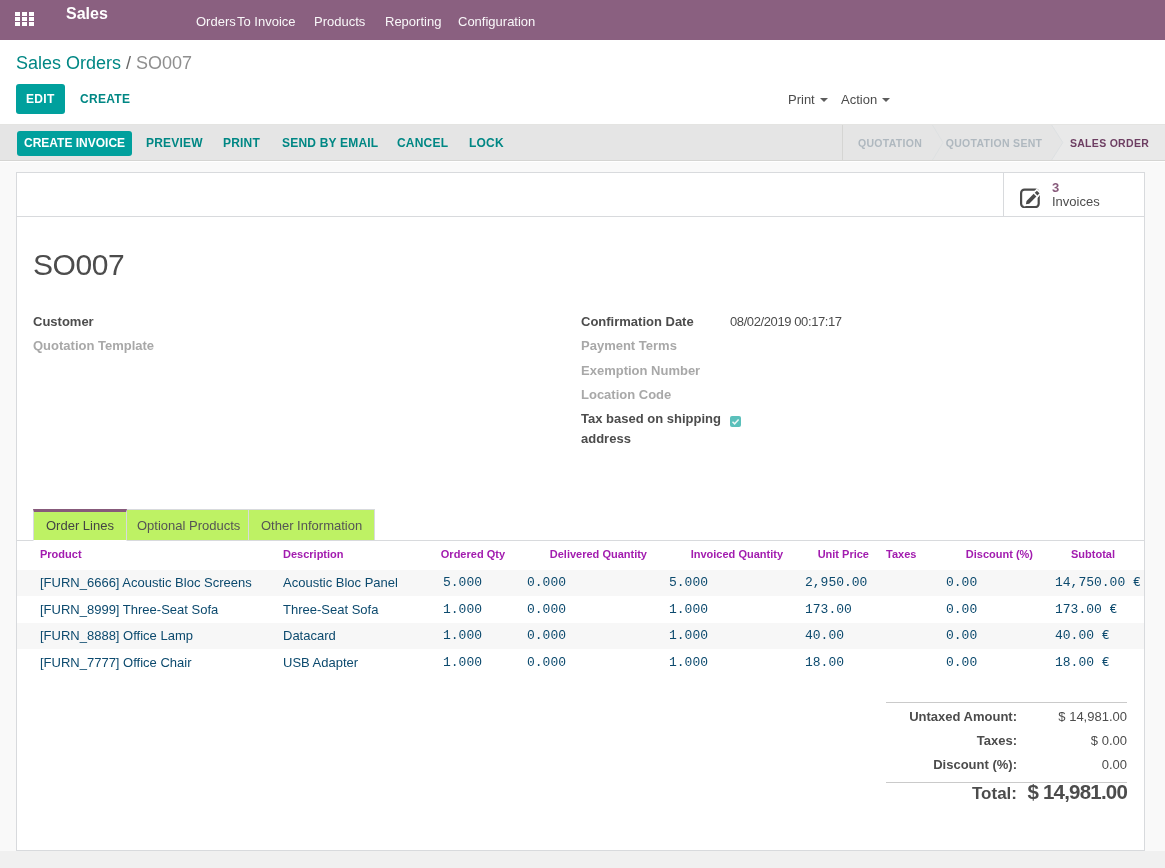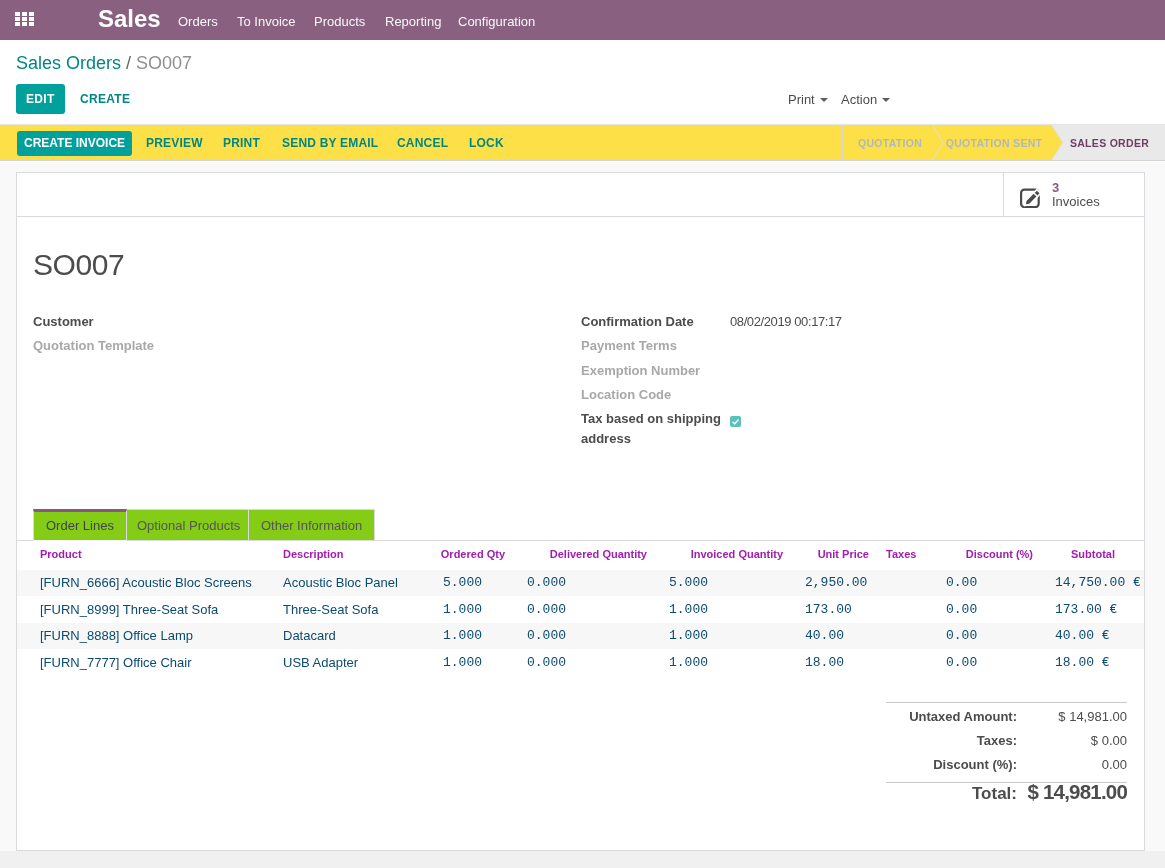--- a/index.html
+++ b/index.html
@@ -3,36 +3,36 @@
 <meta charset="utf-8">
 <style>
 * { box-sizing: border-box; margin:0; padding:0; }
 html,body { width:1165px; height:868px; overflow:hidden; }
 body { font-family:"Liberation Sans",sans-serif; color:#4c4c4c; background:#fff; font-size:13px; position:relative; }
 
 
 .navbar { position:absolute; left:0; top:0; width:1165px; height:40px; background:#8a6080; }
 .grid-icon { position:absolute; left:15px; top:12px; width:19px; height:14px; }
 .grid-icon i { position:absolute; width:5px; height:3.6px; background:#fff; }
-.brand { position:absolute; left:66px; top:5px; font-size:24px; font-weight:bold; color:#fff;margin-left:32px; }
+.brand { position:absolute; left:66px; top:5px; font-size:16px; font-weight:bold; color:#fff; }
 .nav-item { position:absolute; top:13.5px; font-size:13px; color:rgba(255,255,255,0.95); }
 
 
 .breadcrumb { position:absolute; left:16px; top:53px; font-size:18px; }
 .breadcrumb a { color:#008784; text-decoration:none; }
 .breadcrumb .sep { color:#666; } .breadcrumb .cur { color:#8f8f8f; }
 
 
 .btn-edit { position:absolute; left:16px; top:84px; height:30px; background:#00a09d; color:#fff; font-size:12px; font-weight:bold; border-radius:3px; padding:0 10px; line-height:30px; letter-spacing:0.3px; }
 .btn-create { position:absolute; left:80px; top:84px; height:30px; color:#008784; font-size:12px; font-weight:bold; line-height:30px; letter-spacing:0.3px; }
 .cpr { position:absolute; top:89.5px; font-size:13px; color:#4c4c4c; line-height:19.5px; }
 .caret { display:inline-block; width:0; height:0; border-left:4px solid transparent; border-right:4px solid transparent; border-top:4px solid #5c5c5c; margin-left:5px; vertical-align:2px; }
 
 
-.statusbar { position:absolute; left:0; top:124px; width:1165px; height:37px; background:#fde047; border-top:1px solid #e4e4e2; border-bottom:1px solid #d5d5d3; }
+.statusbar { position:absolute; left:0; top:124px; width:1165px; height:37px; background:#e5e5e5; border-top:1px solid #e4e4e2; border-bottom:1px solid #d5d5d3; }
 .sb-btn-primary { position:absolute; left:17px; top:6px; height:25px; line-height:25px; background:#00a09d; color:#fff; font-size:12px; font-weight:bold; border-radius:3px; padding:0 7px; }
 .sb-btn { position:absolute; top:6px; height:25px; line-height:25px; color:#008784; font-size:12px; font-weight:bold; letter-spacing:0.2px; }
 .stepper { position:absolute; right:0; top:0; height:35px; }
 
 
 .content { position:absolute; left:0; top:162px; width:1165px; height:689px; background:#f9f9f9; }
 .footerband { position:absolute; left:0; top:851px; width:1165px; height:17px; background:#f0f0f0; }
 .sheet { position:absolute; left:16px; top:172px; width:1129px; height:679px; background:#fff; border:1px solid #d8dadd; }
 
 
@@ -51,21 +51,21 @@
 .frow { display:flex; padding:0 0 4.8px 0; }
 .flabel { flex:0 0 150px; font-weight:bold; color:#4c4c4c; line-height:19.5px; }
 .flabel.empty { color:#a8a8a8; }
 .fval { flex:1; line-height:19.5px; }
 .fval a { color:#008784; text-decoration:none; }
 .checkbox { width:11px; height:11px; margin-top:7px; background:#5bc0bb; border-radius:2px; } .checkbox svg { display:block; }
 
 
 .notebook { position:absolute; left:0; top:336px; width:1127px; }
 .tabs { position:relative; height:32px; border-bottom:1px solid #d8dadd; }
-.tab { position:absolute; top:0; height:32px; line-height:31px; padding:0 12px; font-size:13px; color:#555; background:#84cc16; border:1px solid #d8dadd; }
+.tab { position:absolute; top:0; height:32px; line-height:31px; padding:0 12px; font-size:13px; color:#555; background:#bef264; border:1px solid #d8dadd; }
 .tab.active { border-top:3px solid #875a7b; line-height:28px; border-bottom:1px solid #fff; color:#444; z-index:2; }
 
 
 table.olist { border-collapse:collapse; table-layout:fixed; width:1127px; }
 table.olist th { font-weight:bold; color:#a21caf; text-align:left; padding:3.5px 7px 5.5px 7px; font-size:11px; white-space:nowrap; line-height:19.5px; }
 table.olist td { padding:3.5px 7px; font-size:13px; color:#0c4a6e; white-space:nowrap; line-height:19.5px; }
 table.olist th.num { text-align:right; padding-right:15px; padding-left:0; }
 table.olist td.num { text-align:left;font-family:Liberation Mono, monospace; }
 table.olist tbody tr:nth-child(odd) { background:#f7f7f7; }
 
@@ -87,21 +87,21 @@
       <i style="left:7px;top:0"></i>
       <i style="left:14px;top:0"></i>
     <i style="left:0;top:5.2px"></i>
       <i style="left:7px;top:5.2px"></i>
       <i style="left:14px;top:5.2px"></i>
     <i style="left:0;top:10.4px"></i>
       <i style="left:7px;top:10.4px"></i>
       <i style="left:14px;top:10.4px"></i>
   </div>
   <span class="brand">Sales</span>
-  <span class="nav-item" style="left:178px">Orders</span>
+  <span class="nav-item" style="left:196px">Orders</span>
   <span class="nav-item" style="left:237px">To Invoice</span>
   <span class="nav-item" style="left:314px">Products</span>
   <span class="nav-item" style="left:385px">Reporting</span>
   <span class="nav-item" style="left:458px">Configuration</span>
 </div>
 
 <div class="breadcrumb"><a>Sales Orders</a> <span class="sep">/</span> <span class="cur">SO007</span></div>
 
 <span class="btn-edit">EDIT</span>
 <span class="btn-create">CREATE</span>

